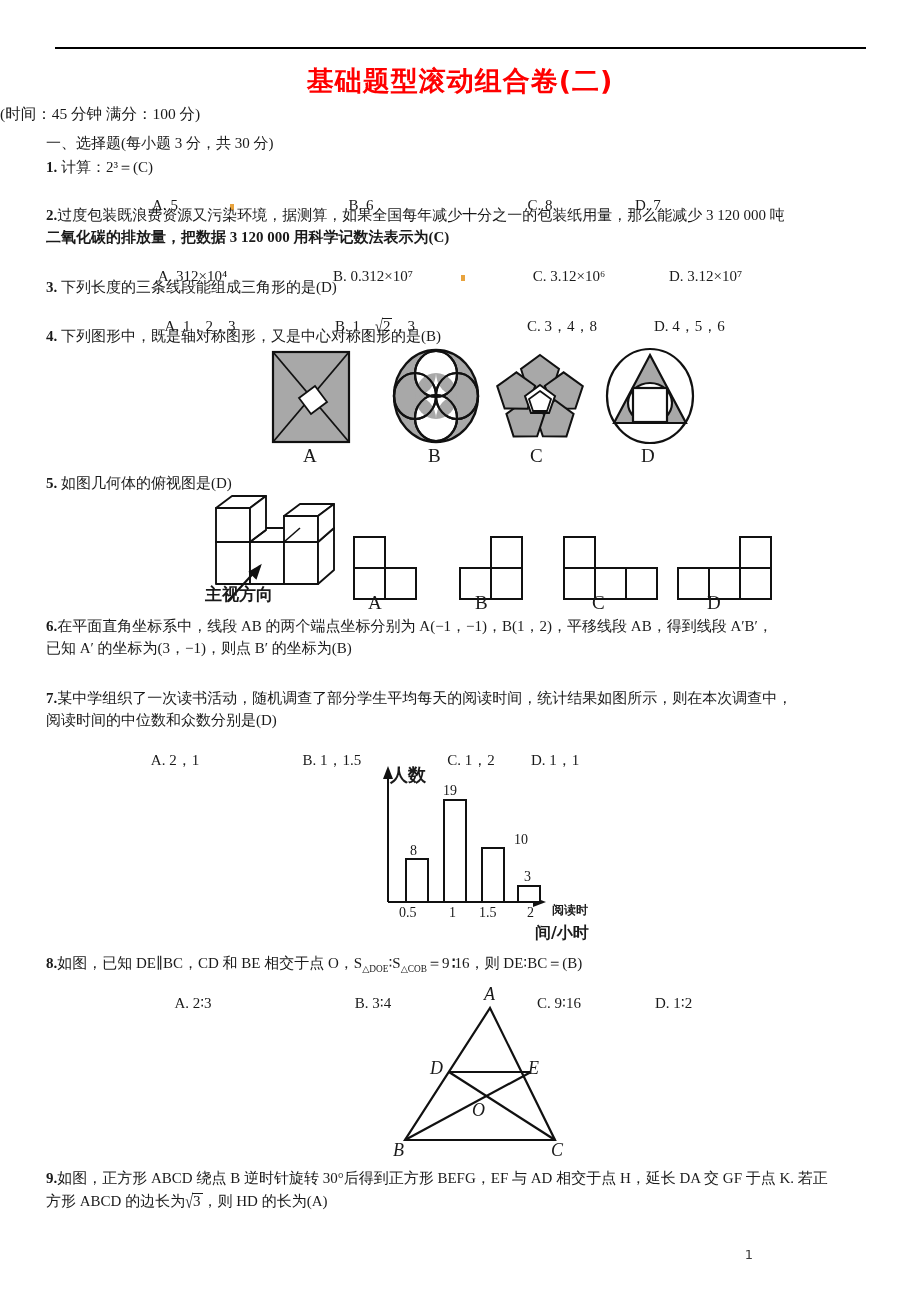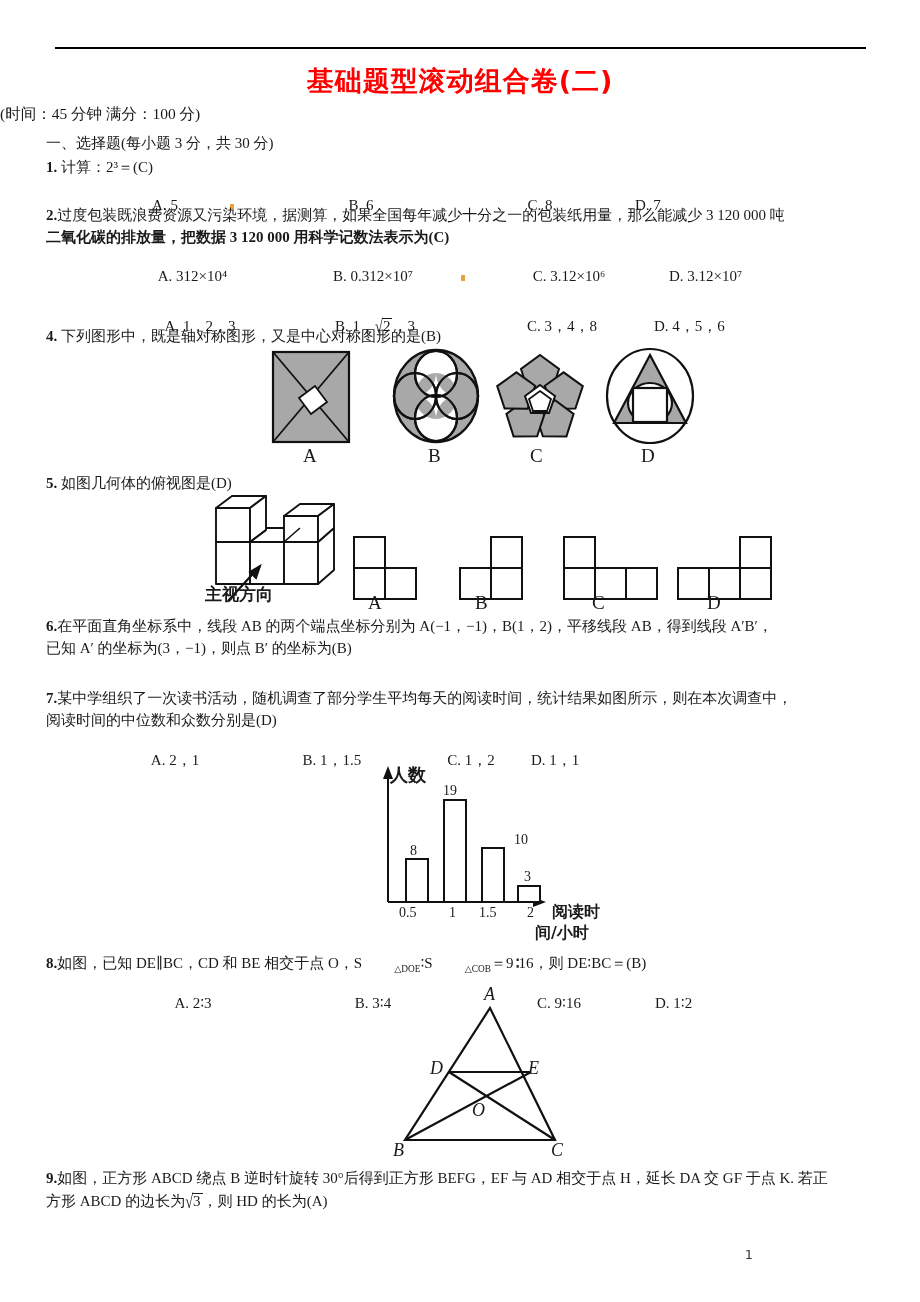--- a/index.html
+++ b/index.html
@@ -65,21 +65,21 @@
     color: #1a1a1a;
   }
   .q .num { font-weight: bold; }
   .opts {
     position: absolute;
     font-size: 15px;
     color: #1a1a1a;
     white-space: pre;
   }
   .opt { display: inline-block; text-align: center; }
-  sub { font-size: 0.62em; vertical-align: sub; margin-left: 32px; }
+  sub { font-size: 0.62em; vertical-align: sub; }
 
   .sqrt {
     display: inline-block;
     border-top: 1.1px solid #1a1a1a;
     padding: 0 2px 0 1px;
     margin-left: -1px;
     line-height: 1.05;
   }
   .radical { display:inline-block; transform: scaleY(1.35); font-size: 0.95em; }
 
@@ -145,20 +145,24 @@
   <div class="q" style="left:46px; top:205px; width:835px;">
     <span class="num">2.</span><span>过度包装既浪费资源又污染环境，据测算，如果全国每年减少十分之一的包装纸用量，那么能减少 3 120 000 吨</span>
   </div>
   <div class="q" style="left:46px; top:227px; width:835px;font-weight:bold;">
     <span>二氧化碳的排放量，把数据 3 120 000 用科学记数法表示为(C)</span>
   </div>
   <div class="opts" style="left:85px; top:251px;">
     <span class="opt" style="width:185px">A. 312×10⁴</span><span class="opt" style="width:176px">B. 0.312×10⁷</span><span class="hl"></span><span class="opt" style="width:200px; margin-left:4px;">C. 3.12×10⁶</span><span class="opt">D. 3.12×10⁷</span>
   </div>
 
+  <div class="q" style="left:46px; top:277px;">
+    <span class="num">3.</span>
+    <span>下列长度的三条线段能组成三角形的是(D)</span>
+  </div>
   <div class="opts" style="left:105px; top:300px;">
     <span class="opt" style="width:160px">A. 1，2，3</span><span class="opt" style="width:190px">B. 1，<span class="radical">√</span><span class="sqrt">2</span>，3</span><span class="opt" style="width:184px">C. 3，4，8</span><span class="opt">D. 4，5，6</span>
   </div>
 
   <div class="q" style="left:46px; top:326px;">
     <span class="num">4.</span>
     <span>下列图形中，既是轴对称图形，又是中心对称图形的是(B)</span>
   </div>
 
   <div class="fig" style="left:271px; top:350px;">
@@ -334,21 +338,21 @@
 
   <div class="cnlabel" style="left:390px; top:763px; font-size:18px;">人数</div>
   <div class="chartnum" style="left:410px; top:843px;">8</div>
   <div class="chartnum" style="left:443px; top:783px;">19</div>
   <div class="chartnum" style="left:483px; top:832px;margin-left:31px;">10</div>
   <div class="chartnum" style="left:524px; top:869px;">3</div>
   <div class="chartnum" style="left:399px; top:905px;">0.5</div>
   <div class="chartnum" style="left:449px; top:905px;">1</div>
   <div class="chartnum" style="left:479px; top:905px;">1.5</div>
   <div class="chartnum" style="left:527px; top:905px;">2</div>
-  <div class="cnlabel" style="left:552px; top:902px; font-size:16px;">阅读时</div>
+  <div class="cnlabel" style="left:552px; top:902px; font-size:12px;">阅读时</div>
   <div class="cnlabel" style="left:535px; top:923px; font-size:16px;">间/小时</div>
 
   <div class="q" style="left:46px; top:953px;">
     <span class="num">8.</span><span>如图，已知 DE∥BC，CD 和 BE 相交于点 O，S</span><sub>△DOE</sub><span>∶S</span><sub>△COB</sub><span>＝9∶16，则 DE∶BC＝(B)</span>
   </div>
   <div class="opts" style="left:88px; top:977px;">
     <span class="opt" style="width:180px">A. 2∶3</span><span class="opt" style="width:180px">B. 3∶4</span><span class="opt" style="width:192px">C. 9∶16</span><span class="opt">D. 1∶2</span>
   </div>
 
   <div class="fig" style="left:395px; top:1000px;">

